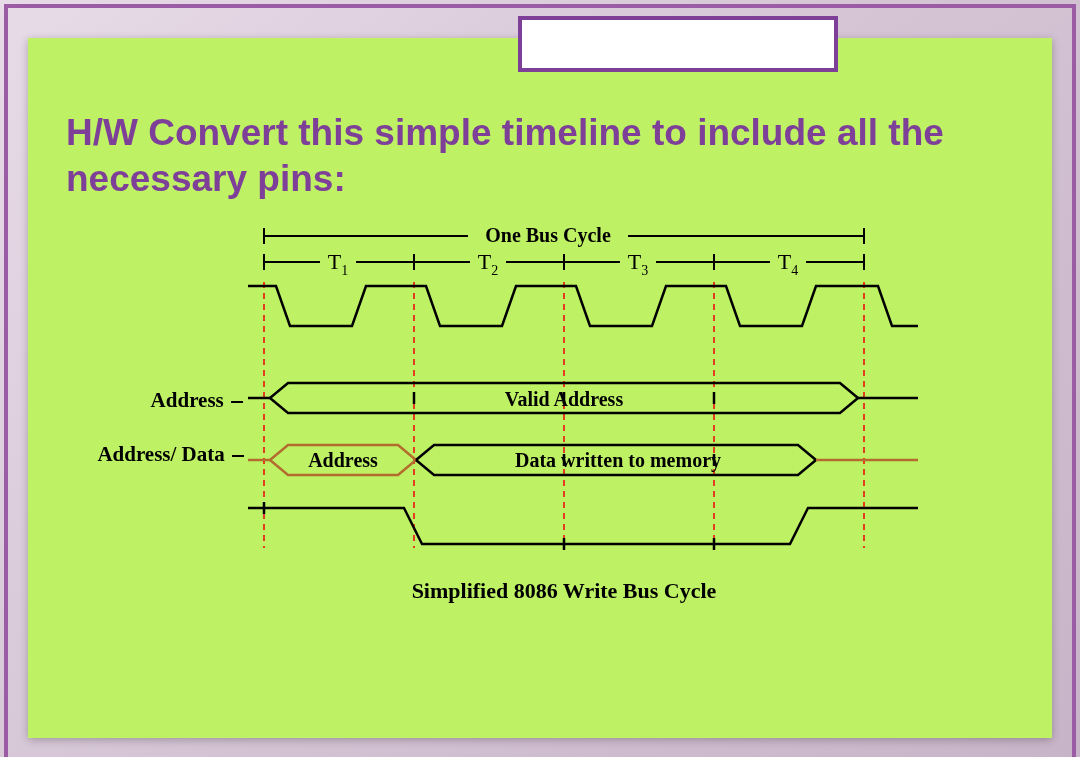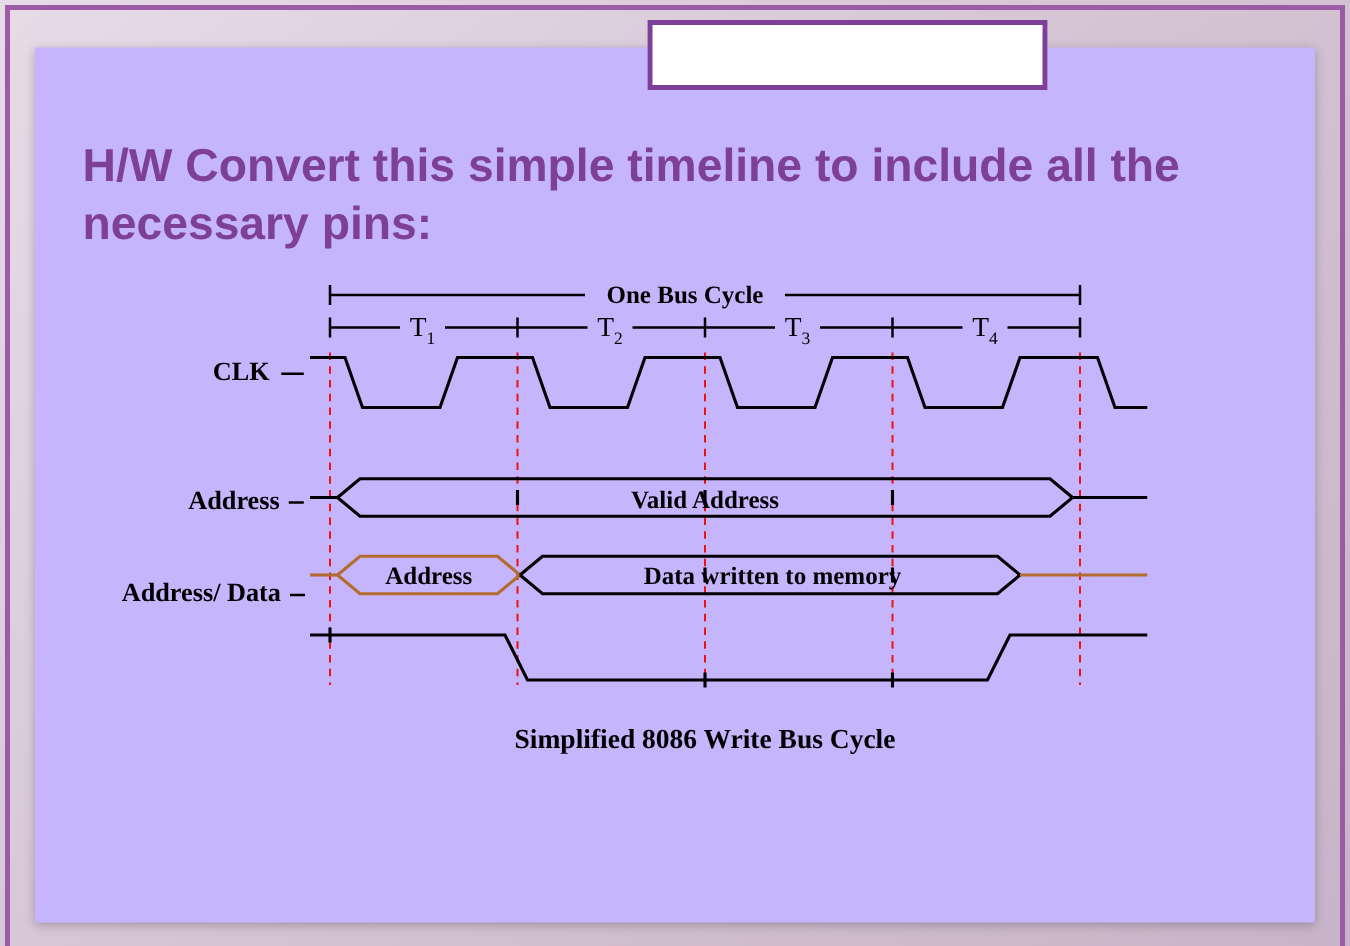--- a/index.html
+++ b/index.html
@@ -12,21 +12,21 @@
     left:4px;top:4px;right:4px;bottom:0;
     border-top:4px solid #9b5ba5;
     border-left:4px solid #9b5ba5;
     border-right:4px solid #9b5ba5;
     box-sizing:border-box;
   }
   .slide{
     position:absolute;
     left:28px;top:38px;
     width:1024px;height:700px;
-    background:#c4b5fd;
+    background:#bef264;
     box-shadow:0 2px 8px rgba(0,0,0,.25);
     box-sizing:border-box;
   }
   .title-box{
     position:absolute;
     top:-22px;left:490px;
     width:320px;height:56px;
     background:#fff;
     border:4px solid #7e3f98;
     box-sizing:border-box;
@@ -80,29 +80,25 @@
 
 <div class="slide">
 
   <div class="title-box"></div>
 
   <div class="heading">H/W Convert this simple timeline to include all the necessary pins:</div>
 
   <div class="diagram-wrap">
 
     
-    <div class="signal-label" style="left:-10px;top:67px;width:155px">
-      <span>CLK</span>
-      <span style="display:inline-block;width:18px;border-top:2px solid #000;vertical-align:middle;margin-left:4px"></span>
-    </div>
     <div class="signal-label" style="left:-10px;top:170px;width:155px">
       <span>Address</span>
       <span style="display:inline-block;width:12px;border-top:2px solid #000;vertical-align:middle;margin-left:2px"></span>
     </div>
-    <div class="signal-label" style="left:-54px;top:244px;width:200px">
+    <div class="signal-label" style="left:-54px;top:224px;width:200px">
       <span>Address/ Data</span>
       <span style="display:inline-block;width:12px;border-top:2px solid #000;vertical-align:middle;margin-left:2px"></span>
     </div>
 
     <svg width="820" height="400" viewBox="0 0 820 400">
 
       <g stroke="#e11" stroke-width="1.6" stroke-dasharray="6 5">
         <line x1="166" y1="64" x2="166" y2="330"></line>
         <line x1="316" y1="64" x2="316" y2="330"></line>
         <line x1="466" y1="64" x2="466" y2="330"></line>

